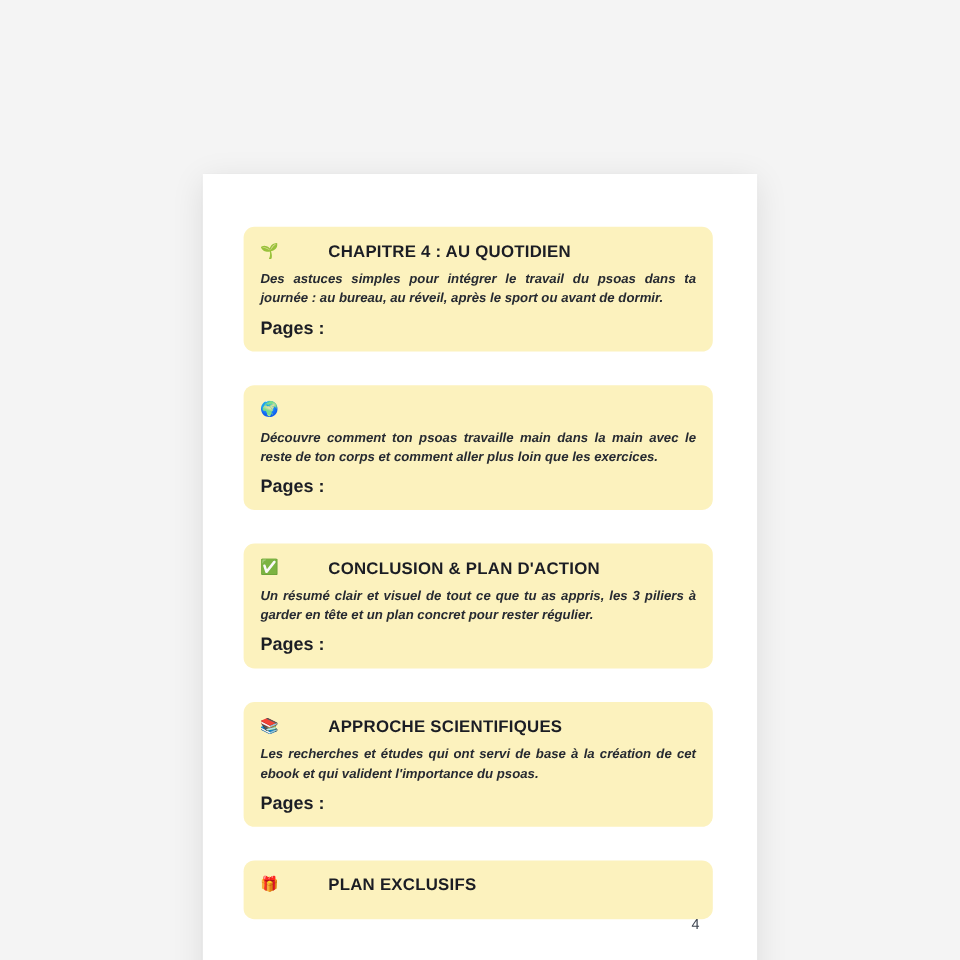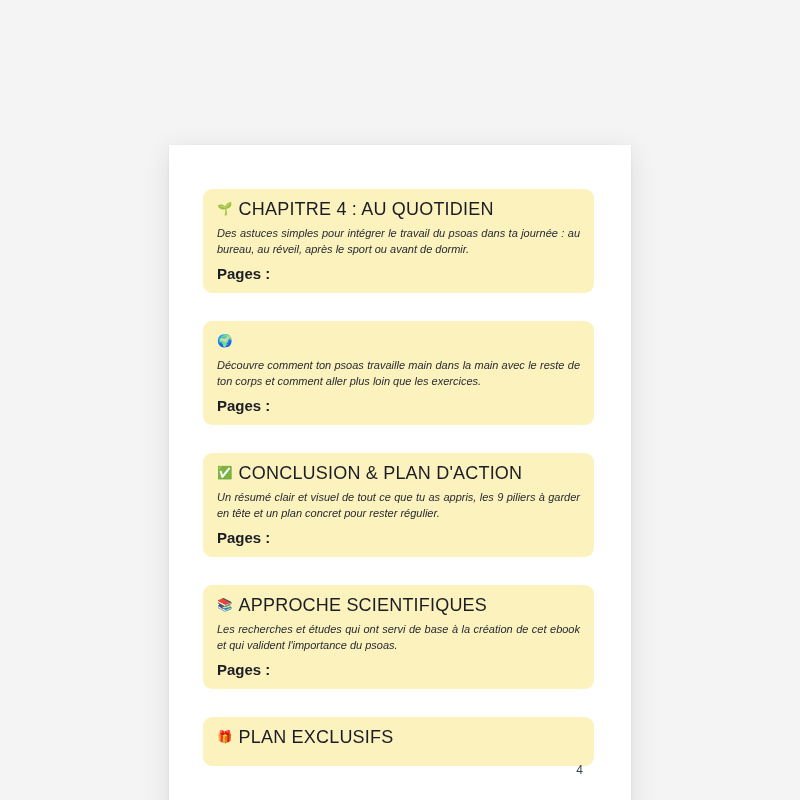--- a/index.html
+++ b/index.html
@@ -50,34 +50,36 @@
   }
 
   .card-emoji {
     font-size: 12.5px;
     line-height: 15px;
     flex: 0 0 auto;
     display: inline-block;
   }
 
   .card-title {
-    font-size: 18px;
-    font-weight: normal;
+    font-size: 14px;
+    font-weight: bold;
     letter-spacing: 0.2px;
     color: #1b1d24;
     line-height: 15px;
+    margin-left: 35px;
   }
 
   .card-desc {
     font-size: 11px;
     font-style: italic;
     color: #262a31;
     line-height: 15.5px;
     text-align: justify;
     margin-bottom: 10px;
+    font-weight: bold;
   }
 
   .card-pages {
     font-size: 15px;
     font-weight: bold;
     color: #1b1d24;
     line-height: 14px;
   }
 
   #page-number {
@@ -111,21 +113,21 @@
       </div>
       <div class="card-desc">Découvre comment ton psoas travaille main dans la main avec le reste de ton corps et comment aller plus loin que les exercices.</div>
       <div class="card-pages">Pages :</div>
     </div>
 
     <div class="chapter-card">
       <div class="card-title-row">
         <span class="card-emoji">✅</span>
         <span class="card-title">CONCLUSION &amp; PLAN D'ACTION</span>
       </div>
-      <div class="card-desc">Un résumé clair et visuel de tout ce que tu as appris, les 9 piliers à garder en tête et un plan concret pour rester régulier.</div>
+      <div class="card-desc">Un résumé clair et visuel de tout ce que tu as appris, les 3 piliers à garder en tête et un plan concret pour rester régulier.</div>
       <div class="card-pages">Pages :</div>
     </div>
 
     <div class="chapter-card">
       <div class="card-title-row">
         <span class="card-emoji">📚</span>
         <span class="card-title">APPROCHE SCIENTIFIQUES</span>
       </div>
       <div class="card-desc">Les recherches et études qui ont servi de base à la création de cet ebook et qui valident l'importance du psoas.</div>
       <div class="card-pages">Pages :</div>

